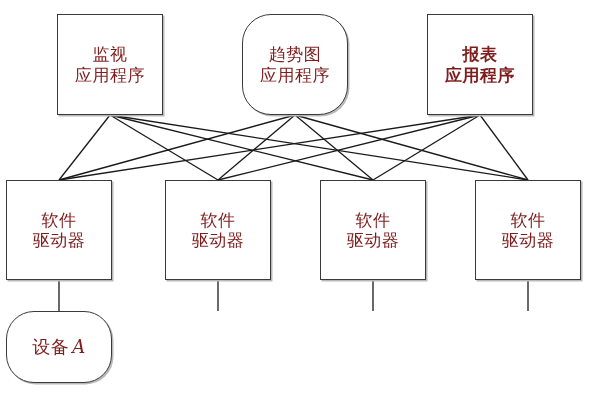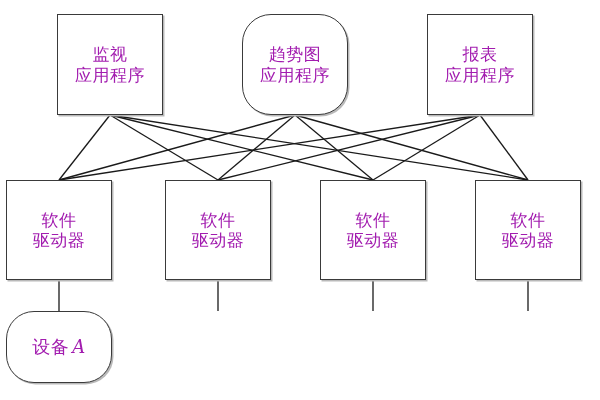--- a/index.html
+++ b/index.html
@@ -31,21 +31,21 @@
     box-shadow: 1.5px 1.5px 0 0 #b9b9b9;
     display: flex;
     align-items: center;
     justify-content: center;
     text-align: center;
     z-index: 2;
   }
   .node .lines {
     display: block;
     line-height: 1.18;
-    color: #a21caf;
+    color: #7f1d1d;
     letter-spacing: 0.5px;
   }
   .app-node .lines,
   .driver-node .lines {
     font-size: 17px;
   }
   .device-node .lines {
     font-size: 18px;
   }
   .device-node .dev-letter {
@@ -56,21 +56,21 @@
   .driver-node{ width: 106px; height: 100px; top: 180px; }
   .device-node{ width: 106px; height: 72px;  top: 311px; border-radius: 28px; }
 
   .col-a { left: 6px; }
   .col-b { left: 165px; }
   .col-c { left: 320px; }
   .col-d { left: 475px; }
 
   .app-1 { left: 57px; }
   .app-2 { left: 242px; border-radius: 29px; }
-  .app-3 { left: 427px; }
+  .app-3 { left: 427px; font-weight: bold; }
 </style>
 </head>
 <body>
 
 <div id="canvas">
 
   <svg id="edges" viewBox="0 0 600 400" xmlns="http://www.w3.org/2000/svg">
       <line x1="110" y1="115" x2="59" y2="180" stroke="#1a1a1a" stroke-width="1.3" shape-rendering="geometricPrecision"></line>
       <line x1="110" y1="115" x2="218" y2="180" stroke="#1a1a1a" stroke-width="1.3" shape-rendering="geometricPrecision"></line>
       <line x1="110" y1="115" x2="373" y2="180" stroke="#1a1a1a" stroke-width="1.3" shape-rendering="geometricPrecision"></line>

